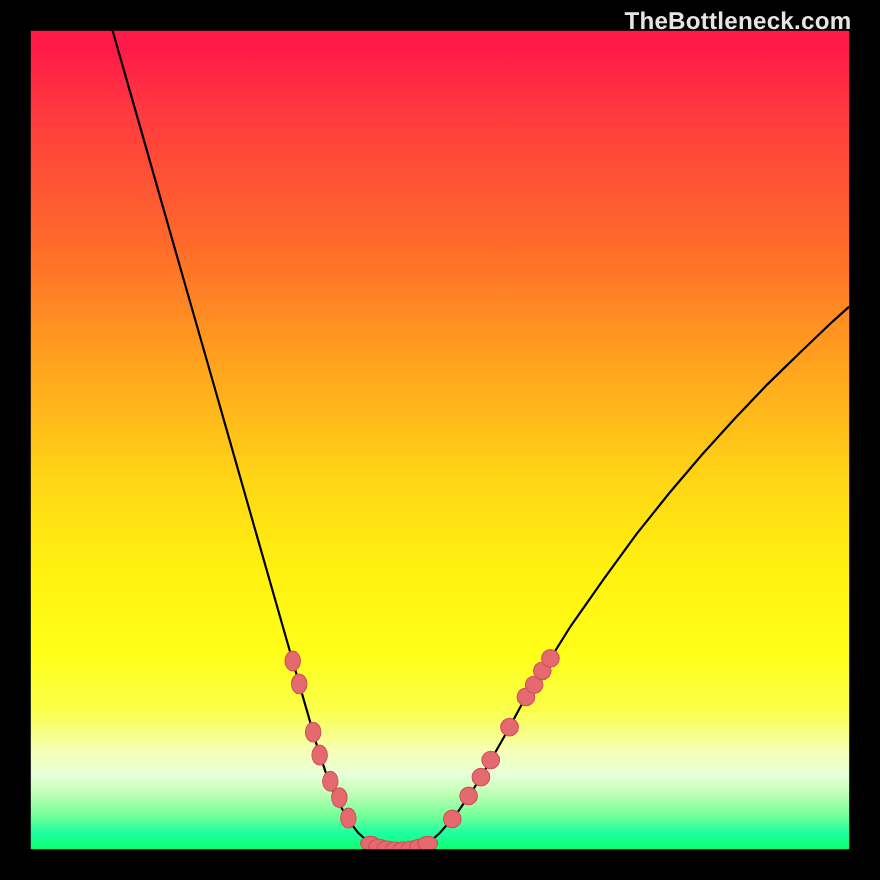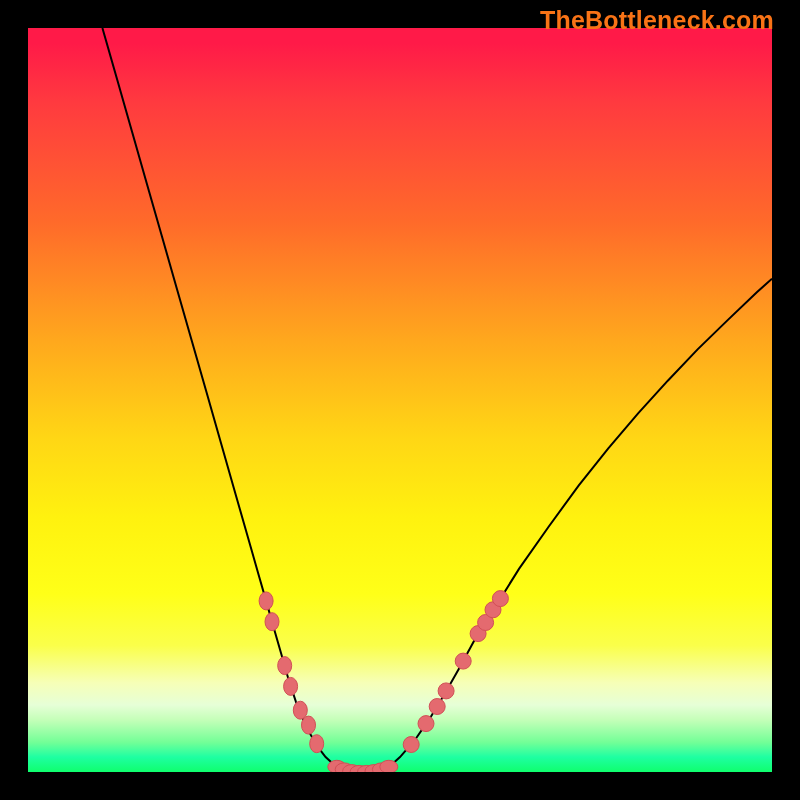--- a/index.html
+++ b/index.html
@@ -39,23 +39,23 @@
       #1effa2 98%,
       #0fff6d 100%
     );
     overflow: hidden;
   }
   .watermark {
     position: absolute;
     right: 26px;
     top: 6px;
     font-family: Arial, Helvetica, sans-serif;
-    font-size: 25px;
+    font-size: 22px;
     font-weight: 600;
-    color: #f97316;
+    color: #e5e5e5;
     letter-spacing: 0.2px;
   }
   svg.curve {
     position: absolute;
     left: 0;
     top: 0;
     width: 744px;
     height: 744px;
   }
 </style>

